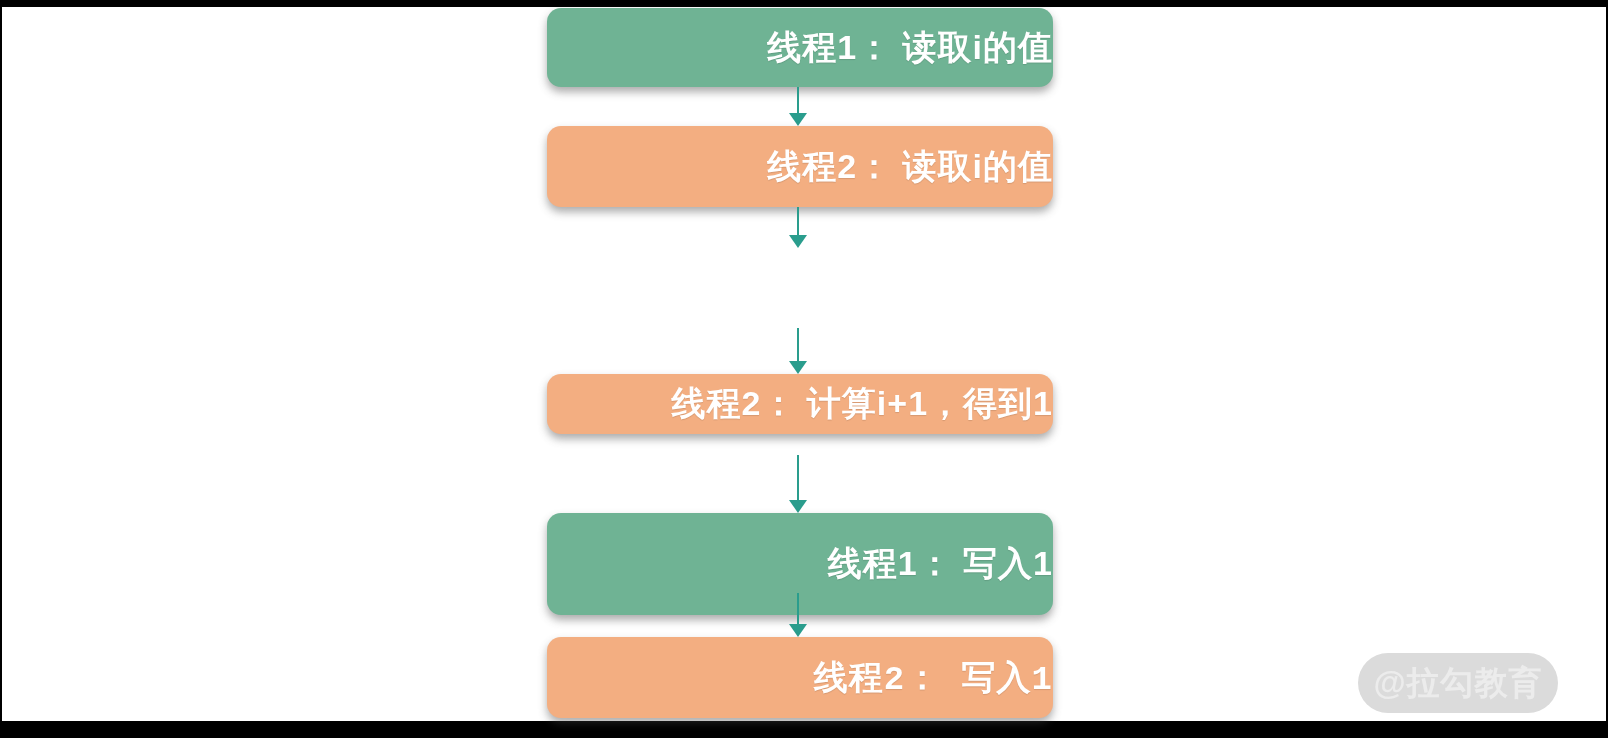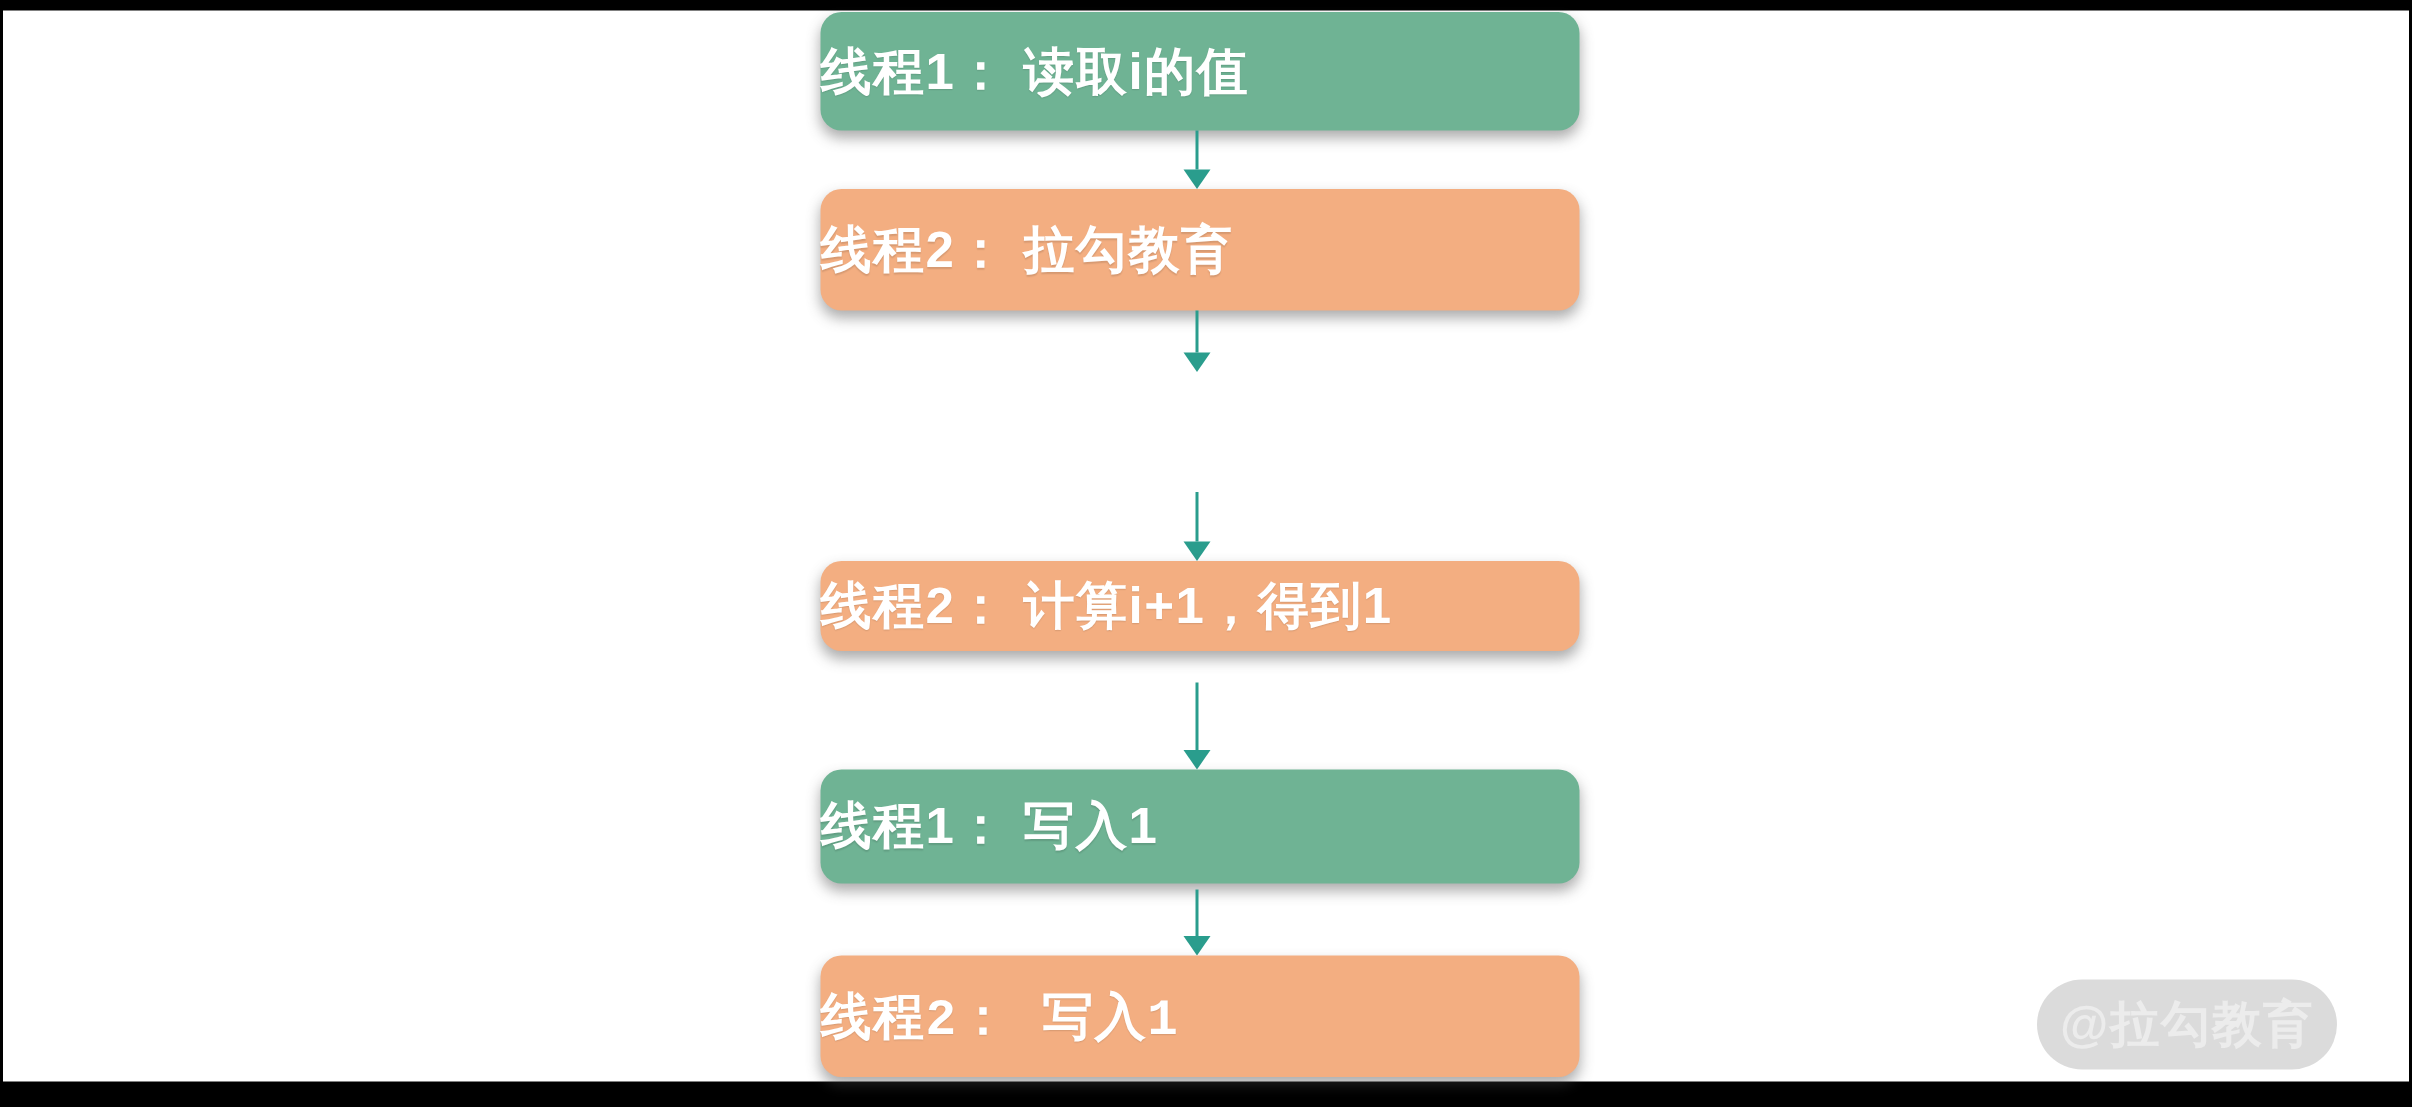--- a/index.html
+++ b/index.html
@@ -25,21 +25,21 @@
     width: 1604px; height: 714px;
     background: #ffffff;
   }
   .node {
     position: absolute;
     left: 545px;
     width: 506px;
     border-radius: 14px;
     display: flex;
     align-items: center;
-    justify-content: flex-start;
+    justify-content: flex-end;
     color: var(--node-text);
     font-size: 34px;
     font-weight: bold;
     letter-spacing: 1px;
     box-shadow: 0 5px 9px rgba(70,70,70,0.45);
     text-shadow: 0 1px 1px rgba(0,0,0,0.12);
   }
   .node.green  { background: var(--green); }
   .node.orange { background: var(--orange); }
 
@@ -86,21 +86,21 @@
   <div class="node green" style="top:1px;   height:79px;">
     <span>线程1： 读取i的值</span>
   </div>
 
   <div class="arrow" style="top:80px; height:39px;">
     <div class="shaft"></div>
     <div class="head"></div>
   </div>
 
   <div class="node orange" style="top:119px; height:81px;">
-    <span>线程2： 拉勾教育</span>
+    <span>线程2： 读取i的值</span>
   </div>
 
   <div class="arrow" style="top:200px; height:41px;">
     <div class="shaft"></div>
     <div class="head"></div>
   </div>
 
 
   <div class="arrow" style="top:321px; height:46px;">
     <div class="shaft"></div>
@@ -109,21 +109,21 @@
 
   <div class="node orange" style="top:367px; height:60px;">
     <span>线程2： 计算i+1，得到1</span>
   </div>
 
   <div class="arrow" style="top:448px; height:58px;">
     <div class="shaft"></div>
     <div class="head"></div>
   </div>
 
-  <div class="node green" style="top:506px; height:76px;">
+  <div class="node green" style="top:506px; height:102px;">
     <span>线程1： 写入1</span>
   </div>
 
   <div class="arrow" style="top:586px; height:44px;">
     <div class="shaft"></div>
     <div class="head"></div>
   </div>
 
   <div class="node orange" style="top:630px; height:81px;font-family:Liberation Mono, monospace;">
     <span>线程2： 写入1</span>

